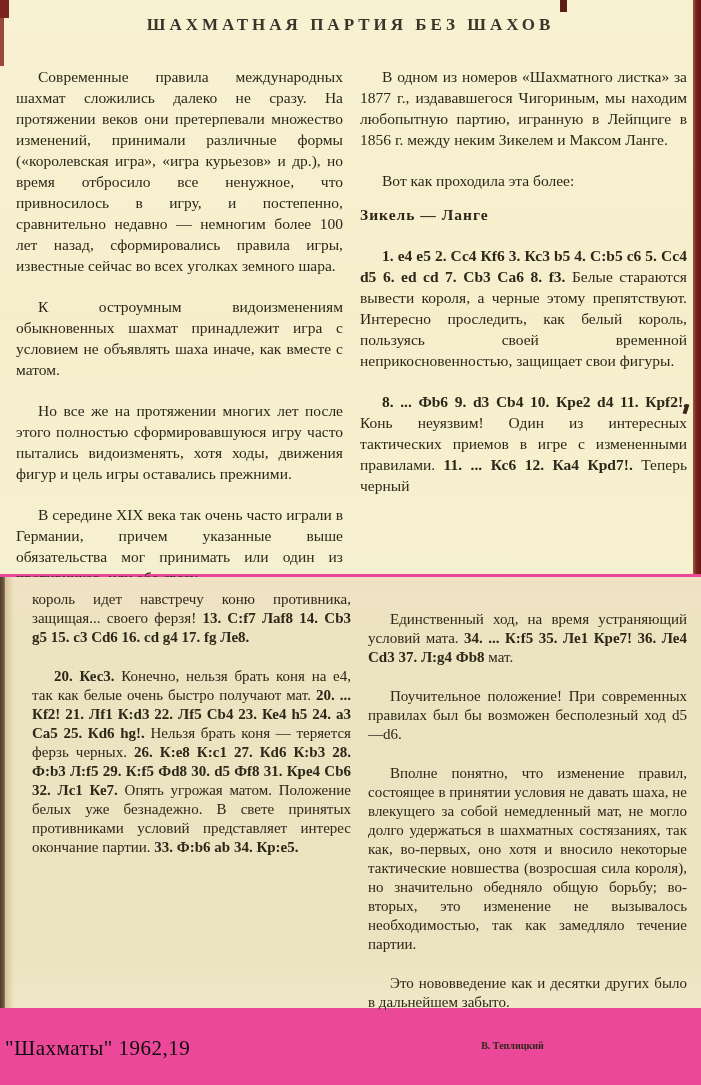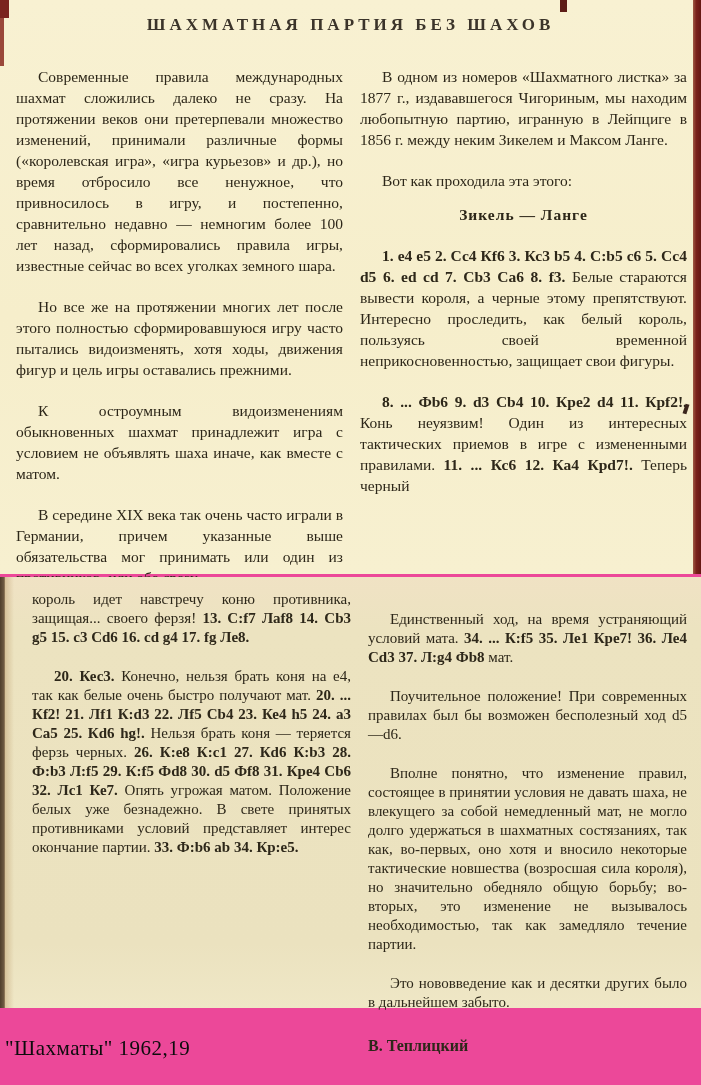--- a/index.html
+++ b/index.html
@@ -27,44 +27,44 @@
   
   .title{padding-top:15px;text-align:center;font-weight:bold;font-size:17px;
          letter-spacing:4px;color:#3b342a;}
   .cols{display:flex;gap:17px;padding:11px 14px 0 16px;}
   .scan-bottom .cols{padding-top:13px;padding-left:32px;}
   .col{flex:1;min-width:0;text-align:justify;color:#2d2719;}
   .scan-top .col{font-size:15.5px;line-height:21px;}
   .scan-bottom .col{font-size:15px;line-height:19px;}
   .col p{margin:0 0 3px 0;}
   p.indent{text-indent:22px;margin-top:20px;}
-  p.heading{text-align:center;font-weight:bold;letter-spacing:1px;margin:13px 0 9px 0;text-indent:0;}
-  p.signature{text-align:left;font-weight:bold;padding-right:30px;margin-top:24px;font-size:16px;}
+  p.heading{font-weight:bold;letter-spacing:1px;margin:13px 0 9px 0;text-indent:0;}
+  p.signature{text-align:center;font-weight:bold;padding-right:30px;margin-top:24px;font-size:10px;}
   .bold{font-weight:bold;}
 
   .caption{position:absolute;left:5px;top:1036px;font-size:21px;color:#0c0c0c;
            font-family:"Liberation Serif",serif;letter-spacing:.5px;}
 </style>
 </head>
 <body>
 
 <div class="page">
 
   <div class="scan-top">
     <div class="title">ШАХМАТНАЯ ПАРТИЯ БЕЗ ШАХОВ</div>
     <div class="cols">
       <div class="col">
           <p class="body indent"><span>Современные правила международных шахмат сложились далеко не сразу. На протяжении веков они претерпевали множество изменений, принимали различные формы («королевская игра», «игра курьезов» и др.), но время отбросило все ненужное, что привносилось в игру, и постепенно, сравнительно недавно — немногим более 100 лет назад, сформировались правила игры, известные сейчас во всех уголках земного шара.</span></p>
+          <p class="body indent"><span>К остроумным видоизменениям обыкновенных шахмат принадлежит игра с условием не объявлять шаха иначе, как вместе с матом.</span></p>
           <p class="body indent"><span>Но все же на протяжении многих лет после этого полностью сформировавшуюся игру часто пытались видоизменять, хотя ходы, движения фигур и цель игры оставались прежними.</span></p>
-          <p class="body indent"><span>К остроумным видоизменениям обыкновенных шахмат принадлежит игра с условием не объявлять шаха иначе, как вместе с матом.</span></p>
           <p class="body indent"><span>В середине XIX века так очень часто играли в Германии, причем указанные выше обязательства мог принимать или один из противников, или оба сразу.</span></p>
         </div>
       <div class="col">
           <p class="body indent"><span>В одном из номеров «Шахматного листка» за 1877 г., издававшегося Чигориным, мы находим любопытную партию, игранную в Лейпциге в 1856 г. между неким Зикелем и Максом Ланге.</span></p>
-          <p class="body indent"><span>Вот как проходила эта этого:</span></p>
+          <p class="body indent"><span>Вот как проходила эта более:</span></p>
           <p class="heading"><span class="bold">Зикель — Ланге</span></p>
           <p class="body indent"><span class="bold">1. е4 е5 2. Сс4 Кf6 3. Кс3 b5 4. С:b5 с6 5. Сс4 d5 6. ed cd 7. Сb3 Са6 8. f3.</span><span> Белые стараются вывести короля, а черные этому препятствуют. Интересно проследить, как белый король, пользуясь своей временной неприкосновенностью, защищает свои фигуры.</span></p>
           <p class="body indent"><span class="bold">8. ... Фb6 9. d3 Сb4 10. Кре2 d4 11. Крf2!.</span><span> Конь неуязвим! Один из интересных тактических приемов в игре с измененными правилами. </span><span class="bold">11. ... Кс6 12. Ка4 Крd7!.</span><span> Теперь черный</span></p>
         </div>
     </div>
     <div class="red-border-right"></div>
     <div class="red-mark-top-left"></div>
     <div class="red-sliver-left"></div>
     <div class="red-dot-top"></div>
     <div class="tick-right"></div>

